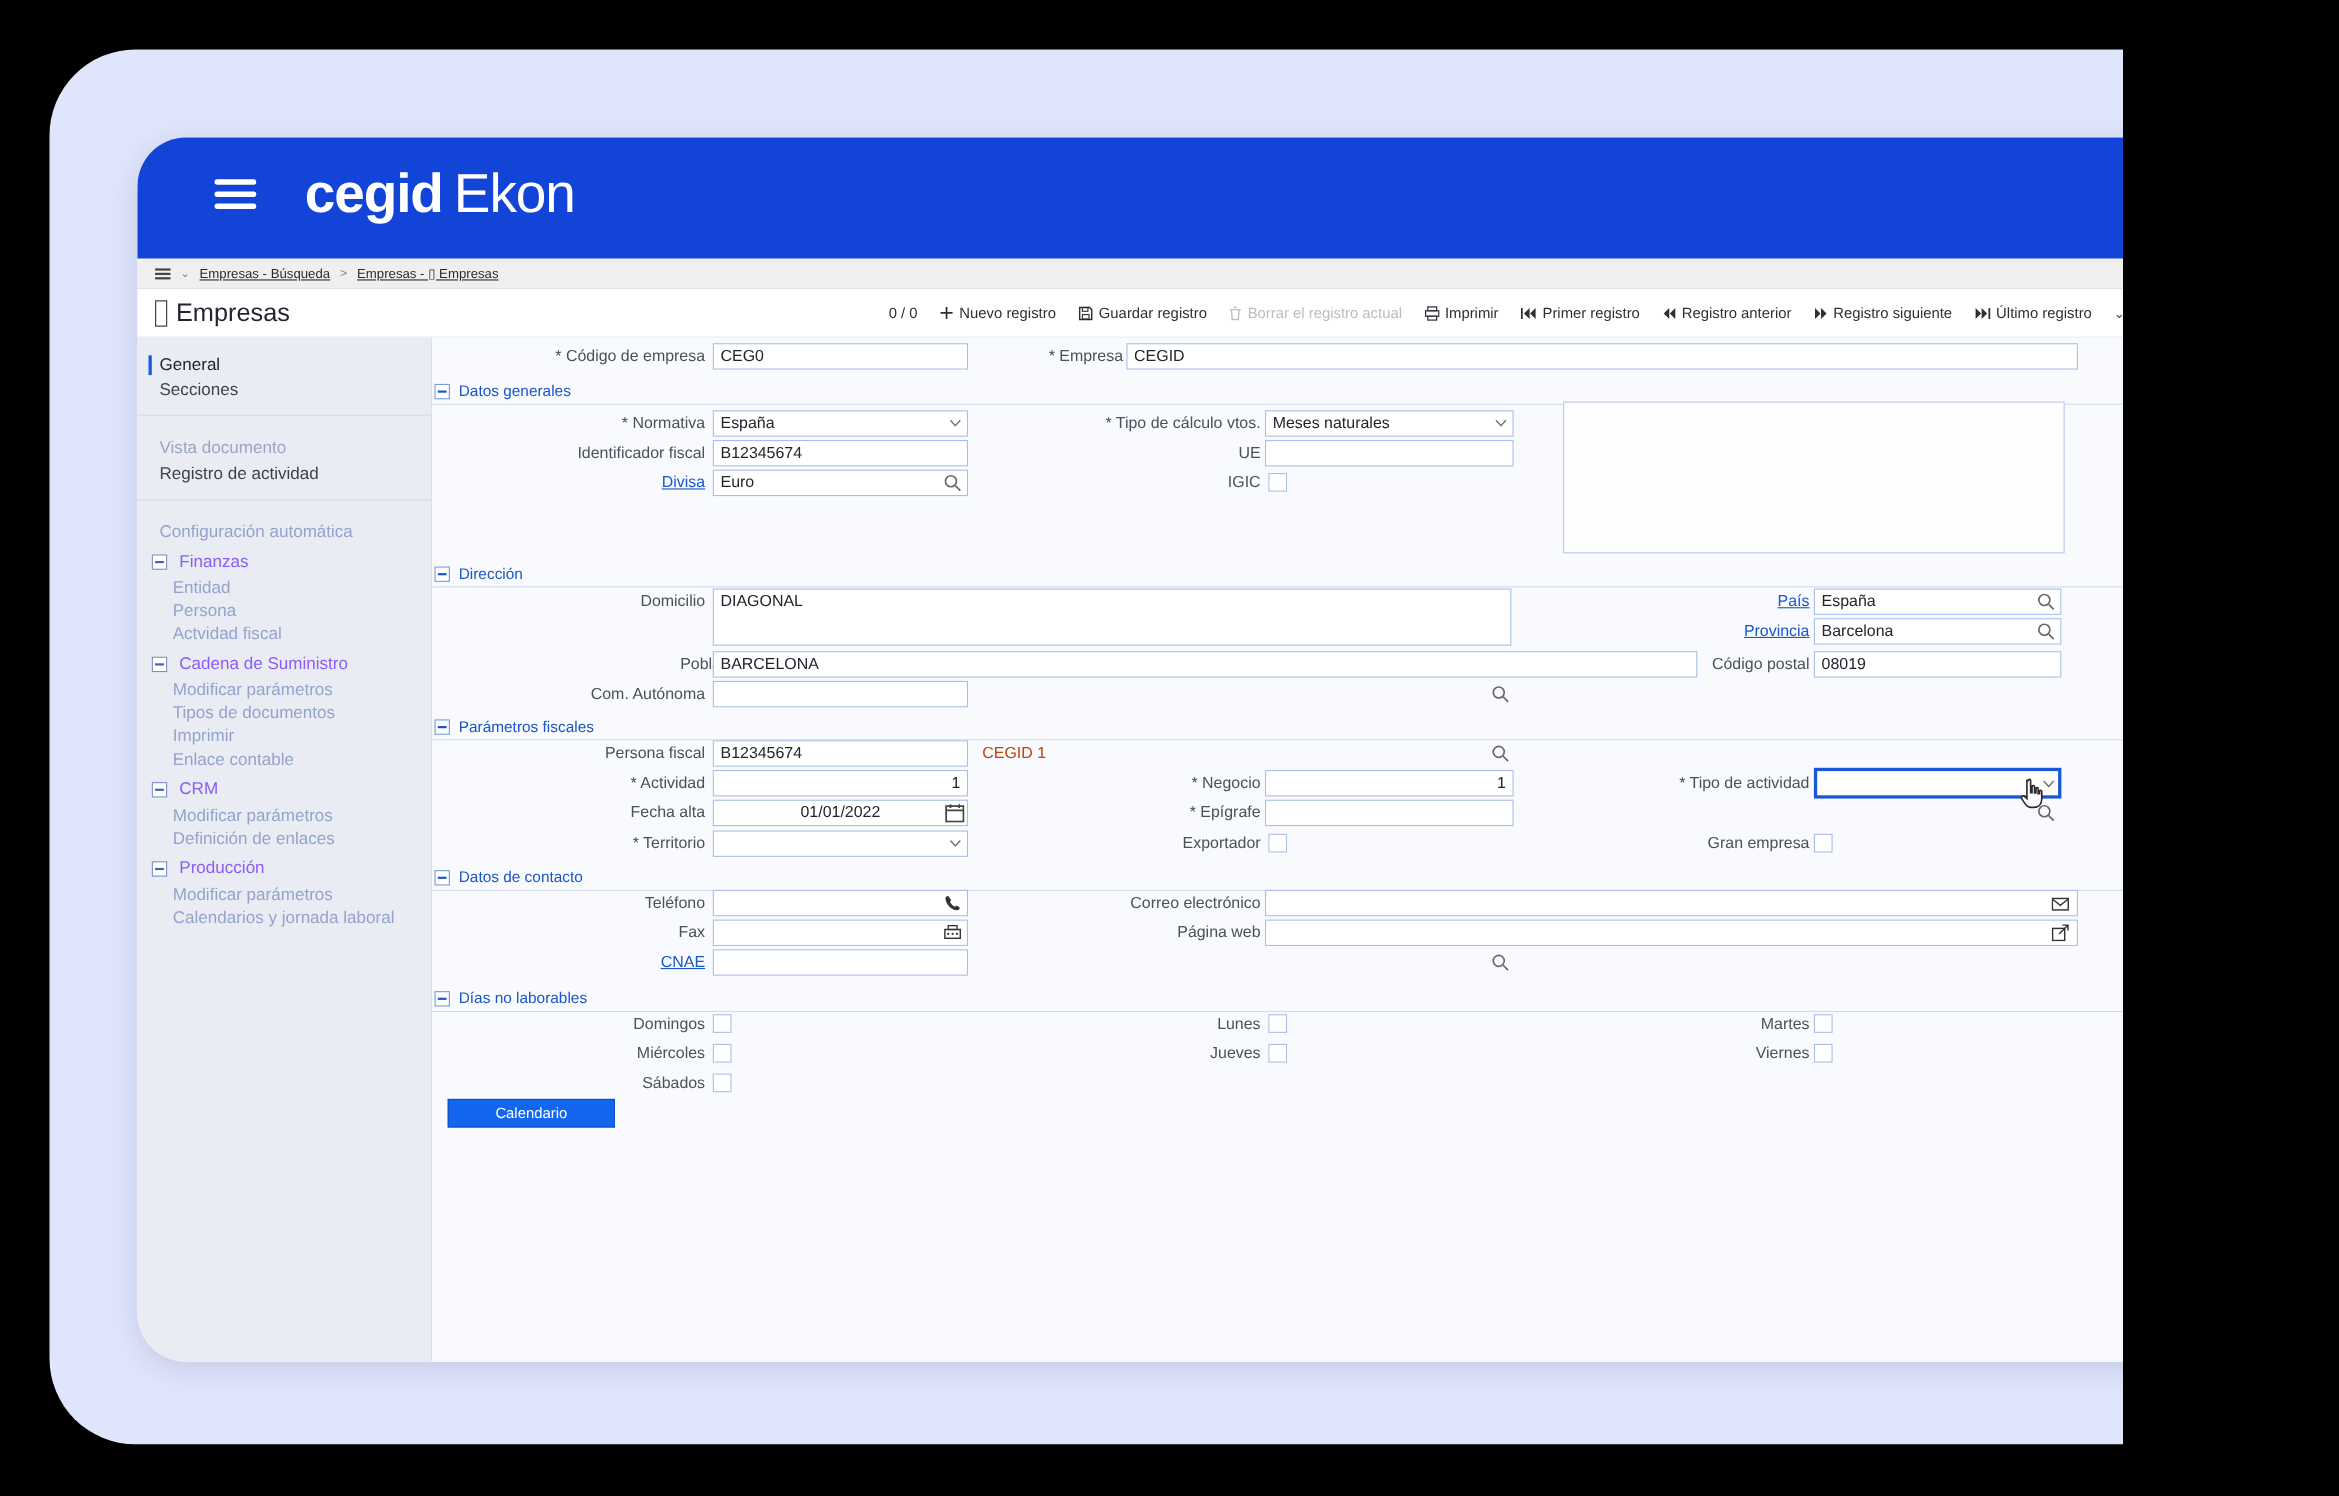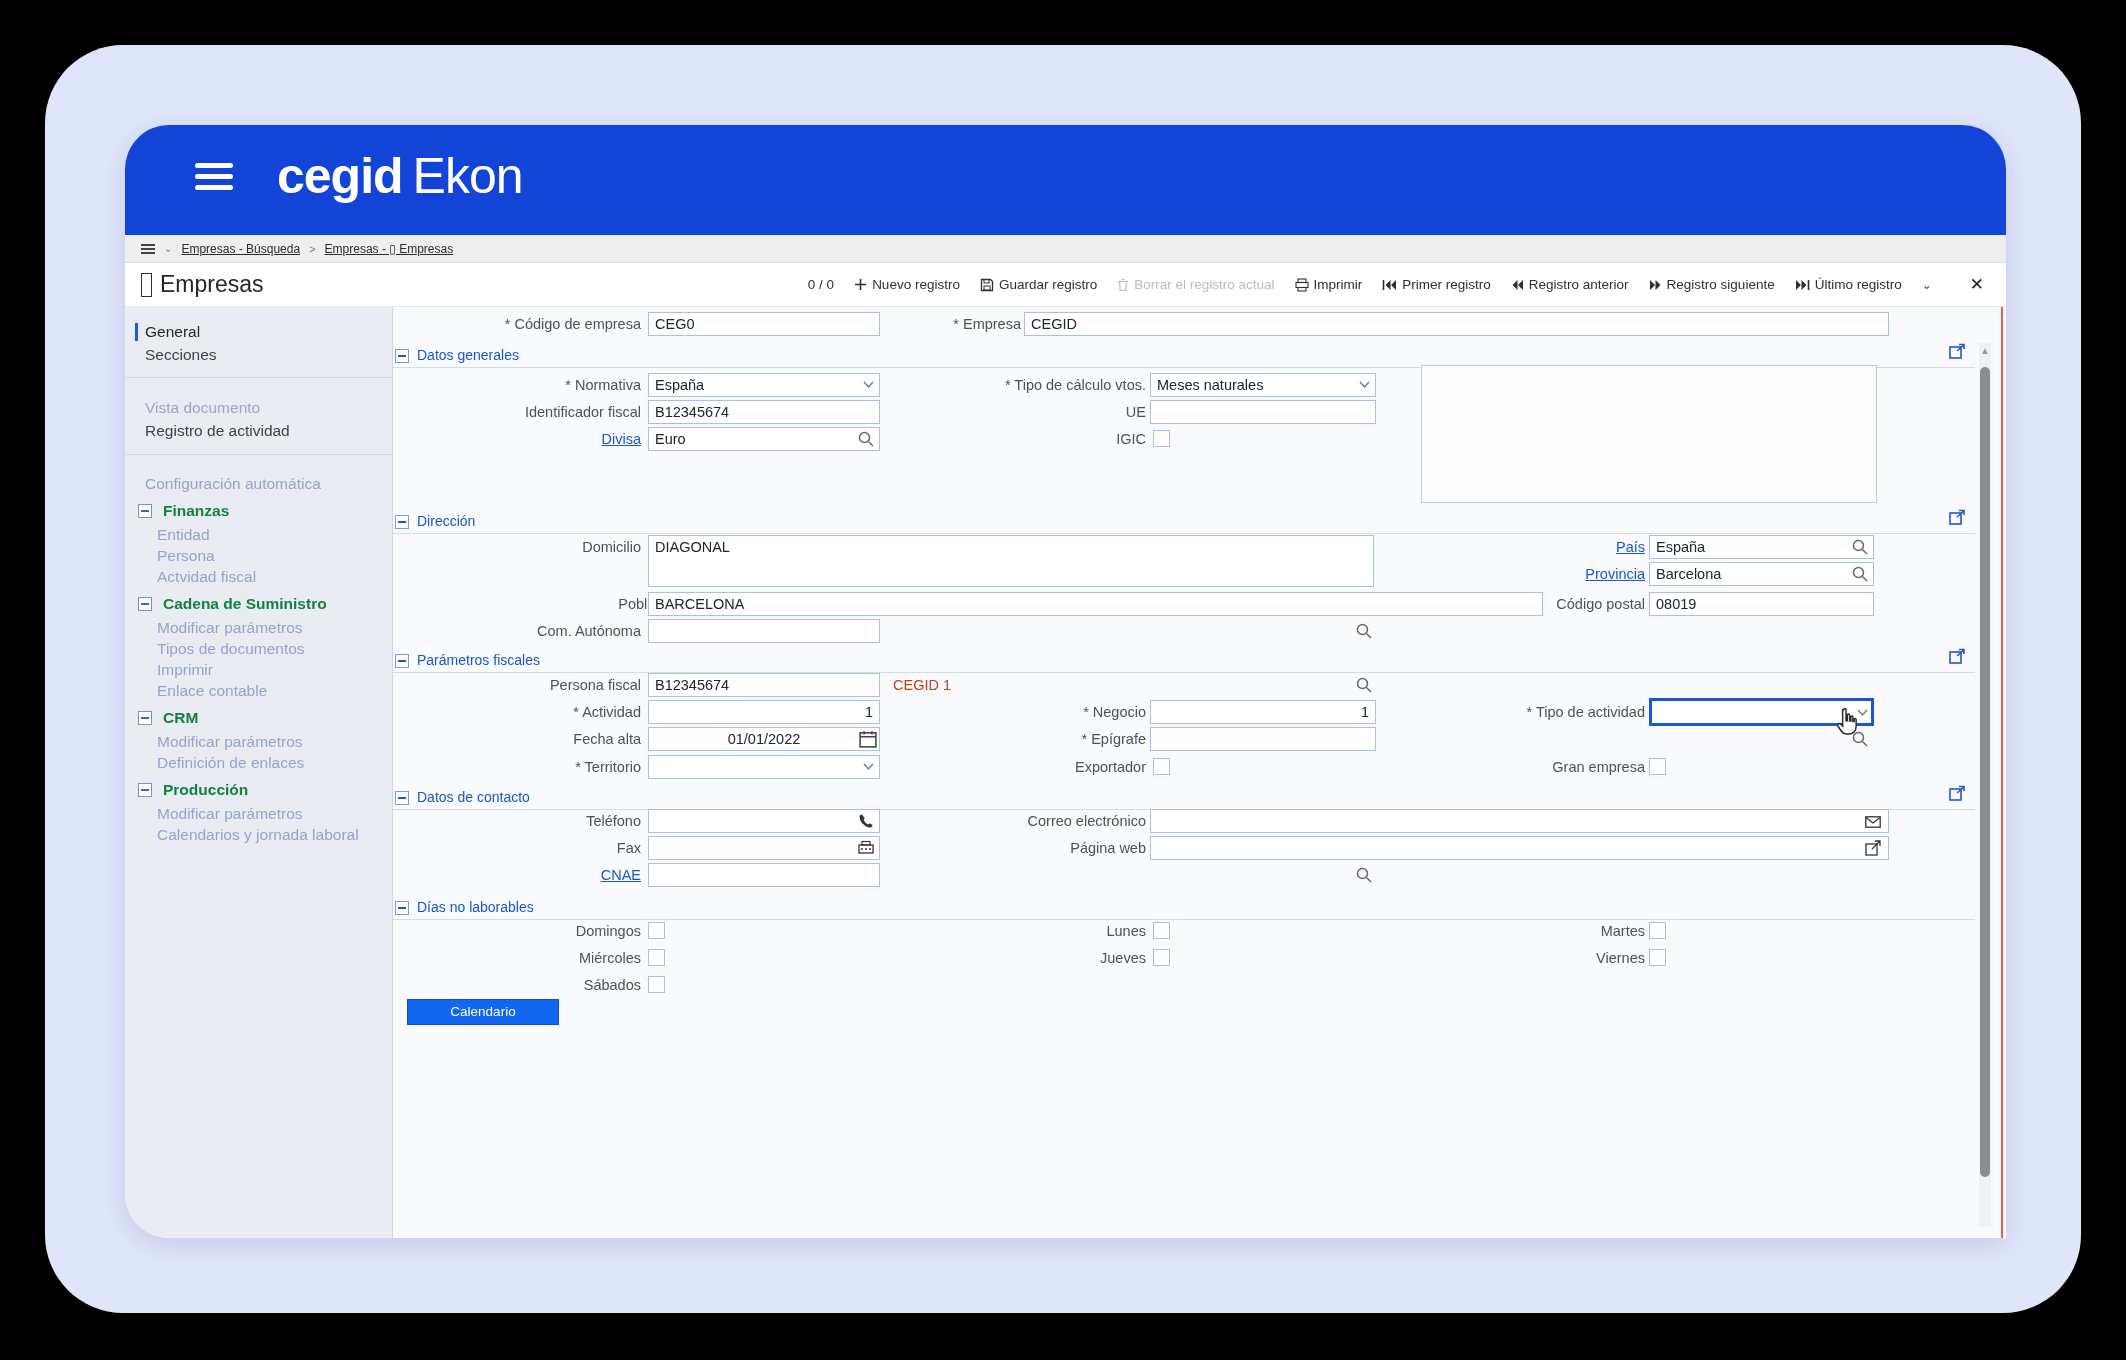--- a/index.html
+++ b/index.html
@@ -1,17 +1,17 @@
 <!DOCTYPE html>
 <html><head>
 <meta charset="utf-8">
 <style>
   * { margin:0; padding:0; box-sizing:border-box; }
   html,body { width:2126px; height:1360px; background:#000; font-family:"Liberation Sans",sans-serif; }
-  #screen { position:relative; width:2126px; height:1360px; background:#000; overflow:hidden; }
+  #screen { position:relative; width:1930px; height:1360px; background:#000; overflow:hidden; }
   .card { position:absolute; left:45px; top:45px; width:2036px; height:1268px; background:#dfe5fa; border-radius:78px; }
   .app { position:absolute; left:80px; top:80px; width:1881px; height:1113px; background:#fff; border-radius:44px 44px 6px 44px; box-shadow:0 6px 24px rgba(40,60,120,.15); }
 
   
   .topbar { position:relative; height:110px; background:#1244d7; border-radius:44px 44px 0 0; }
   .burger { position:absolute; left:70px; top:38px; width:38px; height:30px; cursor:pointer; }
   .burger span { display:block; height:5px; background:#fff; border-radius:3px; margin-bottom:6px; }
   .logo { position:absolute; left:152px; top:22px; color:#fff; font-size:50px; letter-spacing:-1px; }
   .logo b { font-weight:800; } .logo i { font-style:normal; font-weight:400; margin-left:10px; }
 
@@ -35,21 +35,21 @@
   .tool-chev { cursor:pointer; color:#444; font-size:12px; }
 
   
   .content { display:flex; height:931px; }
   .sidebar { position:relative; width:268px; background:#e9edf3; border-right:1px solid #cdd6e6; border-radius:0 0 0 44px; flex:none; font-size:15.5px; }
   .snav { position:absolute; left:0; width:100%; height:22px; line-height:22px; padding-left:20px; color:#3c4250; cursor:pointer; white-space:nowrap; overflow:hidden;}
   .snav.active { color:#23262d; }
   .activebar { position:absolute; left:10px; top:2px; width:3px; height:18px; background:#1a5ae0; }
   .snav.muted { color:#9aa6bf; }
   .snav.subitem { color:#93a3cc; padding-left:32px; }
-  .snav.group { color:#15803d; font-weight:700; padding-left:38px; }
+  .snav.group { color:#8b5cf6; font-weight:400; padding-left:38px; }
   .sdiv { position:absolute; left:0; width:100%; border-top:1px solid #d4dae6; }
   .gicon { position:absolute; left:13px; top:4px; width:14px; height:14px; border:1px solid #7a8fc4; background:#fff; }
   .gicon::after { content:""; position:absolute; left:2px; right:2px; top:5px; height:2px; background:#3f62c4; }
 
   .main { position:relative; flex:1; background:#f8fafd; overflow:hidden; }
 
   .lbl { position:absolute; height:24px; line-height:24px; text-align:right; font-size:14.5px; color:#4b505b; white-space:nowrap; }
   .c1l { left:0; width:248px; } .c2l { left:455px; width:298px; } .c3l { left:980px; width:272px; }
   .inp { position:absolute; height:24px; border:1px solid #a9bfe8; background:#fff; font:14.5px "Liberation Sans",sans-serif; color:#20242c; padding:0 6px; }
   .c1f { left:255px; width:232px; } .c2f { left:757px; width:226px; } .c3f { left:1256px; width:225px; }

